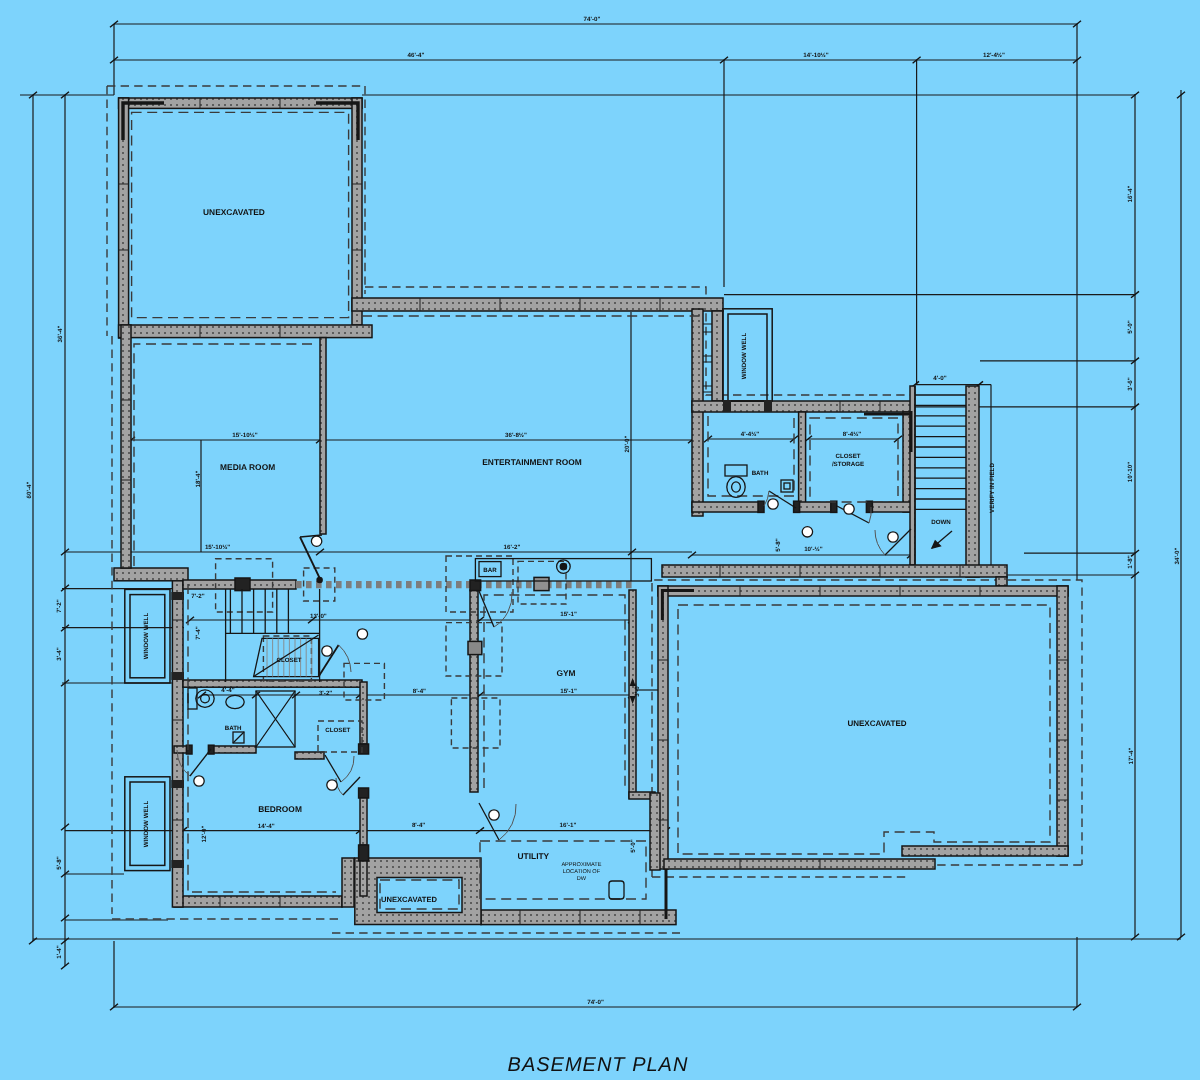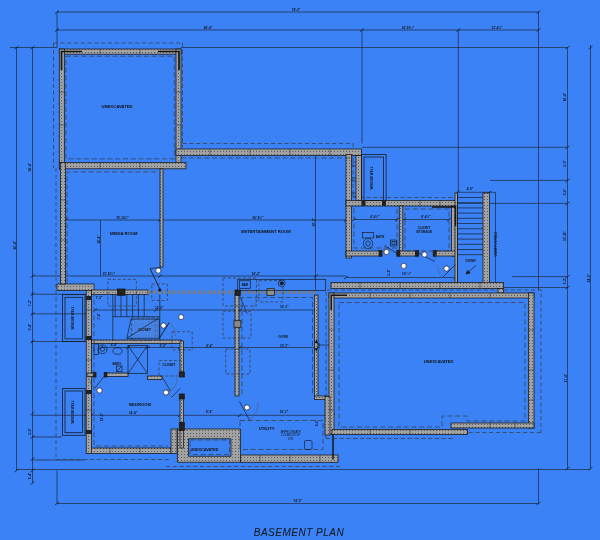--- a/index.html
+++ b/index.html
@@ -1,16 +1,16 @@
 <!DOCTYPE html>
 <html><head>
 <meta charset="utf-8">
 <style>
 html,body{margin:0;padding:0;background:#ffffff;}
-#page{width:600px;height:540px;position:relative;background:#3b82f6;overflow:hidden;}
+#page{width:600px;height:540px;position:relative;background:#7dd3fc;overflow:hidden;}
 svg{display:block;}
 text{font-family:"Liberation Sans",sans-serif;fill:#111;}
 .t{font-size:4.2px;font-weight:bold;}
 .d{font-size:3.1px;font-weight:bold;}
 .v{font-size:3.1px;font-weight:bold;}
 </style>
 </head>
 <body>
 
 <div id="page">

